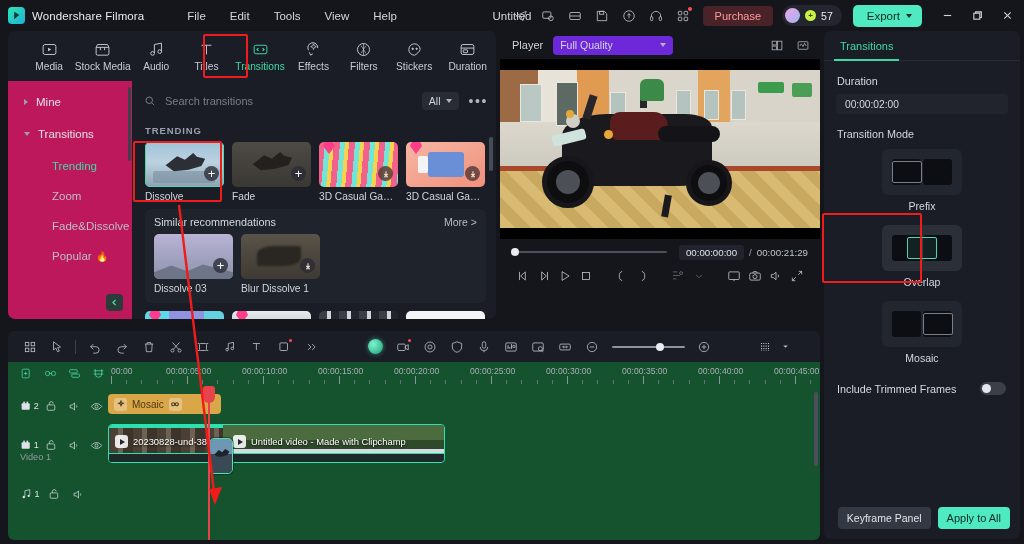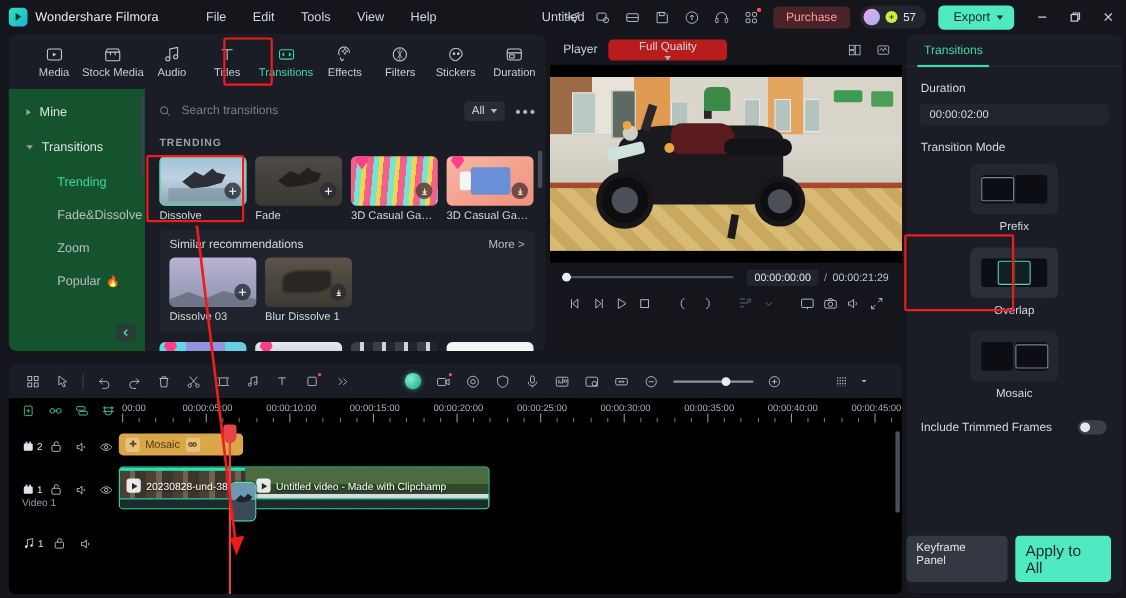--- a/index.html
+++ b/index.html
@@ -68,21 +68,21 @@
   }
   .navtab svg { width: 17px; height: 17px; stroke: #c7cbd3; fill: none; stroke-width: 1.35; }
   .navtab span { font-size: 10.2px; color: #c7cbd3; white-space: nowrap; }
   .navtab.active svg { stroke: #3fd9a4; }
   .navtab.active span { color: #3fd9a4; }
   .navtab.wide { width: 62px; }
 
   
   .catpanel {
     position: absolute; top: 81px; left: 8px; width: 124px; height: 238px;
-    background: #14532d; border-radius: 0 0 0 7px; padding-top: 4px;
+    background: #be185d; border-radius: 0 0 0 7px; padding-top: 4px;
   }
   .cat-group {
     display: flex; align-items: center; gap: 8px; height: 30px;
     margin: 2px 8px; padding-left: 8px; border-radius: 5px; cursor: default;
     font-size: 11.5px; color: #dfe2e7;
   }
   .tri { width: 0; height: 0; }
   .tri.right { border-top: 3.5px solid transparent; border-bottom: 3.5px solid transparent; border-left: 4.5px solid #9aa0ab; }
   .tri.down { border-left: 3.5px solid transparent; border-right: 3.5px solid transparent; border-top: 4.5px solid #9aa0ab; }
   .cat-item {
@@ -149,22 +149,22 @@
   .grid3 { display: flex; gap: 8px; }
   .row-strip { display: flex; gap: 8px; padding: 8px 10px 0 13px; }
   .strip { width: 79px; height: 22px; border-radius: 5px 5px 0 0; position: relative; overflow: hidden; }
   .brw-scroll { position: absolute; right: 3px; top: 56px; width: 4px; height: 34px; background: #474d58; border-radius: 2px; }
 
   
   .player-wrap { position: absolute; top: 31px; left: 500px; width: 320px; height: 292px; background: #14161c; }
   .player-bar { height: 28px; display: flex; align-items: center; padding: 0 6px 0 12px; }
   .player-lbl { font-size: 11px; color: #ced2d9; }
   .quality-sel {
-    display: flex; align-items: center; justify-content: space-between; background: #b91c1c;
-    border-radius: 4px; width: 108px; height: 19px; padding: 0 7px; margin-left: 10px; cursor: default; flex-direction: column;
+    display: flex; align-items: center; justify-content: space-between; background: #6d28d9;
+    border-radius: 4px; width: 120px; height: 19px; padding: 0 7px; margin-left: 10px; cursor: default;
   }
   .quality-sel span { font-size: 10.5px; color: #d3d7de; }
   .quality-sel .caret { border-left: 3.5px solid transparent; border-right: 3.5px solid transparent; border-top: 4px solid #aeb3bc; }
   .pb-right { margin-left: auto; display: flex; gap: 4px; }
   .pb-right div { width: 22px; height: 20px; display: flex; align-items: center; justify-content: center; cursor: default; border-radius: 3px; }
   .pb-right svg { width: 14px; height: 13px; stroke: #c4c8d0; fill: none; stroke-width: 1.3; }
   .video-area { position: relative; width: 320px; height: 180px; background: #000; overflow: hidden; }
   .transport { padding: 6px 12px 0 12px; }
   .seek-row { display: flex; align-items: center; height: 14px; }
   .seek-track { flex: 1; height: 2px; background: #4b505b; border-radius: 1px; position: relative; }
@@ -199,38 +199,38 @@
     position: absolute; width: 30px; height: 22px; border: 1px solid #78808c; border-radius: 2px;
   }
   .mb-overlay.hl { border-color: #4fd6ad; background: rgba(79,214,173,.1); }
   .mode-cap { text-align: center; font-size: 10.5px; color: #d3d7de; margin-top: 5px; }
   .trim-row { display: flex; align-items: center; justify-content: space-between; padding: 0 14px 0 13px; margin-top: 18px; }
   .trim-lbl { font-size: 10.8px; color: #d3d7de; }
   .toggle { width: 26px; height: 13px; border-radius: 7px; background: #3a3f49; position: relative; cursor: default; }
   .toggle::after { content: ''; position: absolute; left: 2px; top: 2px; width: 9px; height: 9px; border-radius: 50%; background: #e4e7ec; }
   .rbottom { position: absolute; bottom: 10px; right: 10px; display: flex; gap: 7px; }
   .btn-grey { background: #333842; color: #e2e5ea; font-size: 10.5px; padding: 5px 9px; border-radius: 4px; cursor: default; }
-  .btn-green { background: #4feac2; color: #0d2b24; font-size: 14px; padding: 5px 9px; border-radius: 4px; cursor: default; }
+  .btn-green { background: #4feac2; color: #0d2b24; font-size: 11px; padding: 5px 9px; border-radius: 4px; cursor: default; }
 
   
   .tl-toolbar {
     position: absolute; top: 331px; left: 8px; width: 812px; height: 31px;
     background: #1a1d25; border-radius: 6px 6px 0 0; display: flex; align-items: center; padding: 0 8px;
   }
   .tlb { width: 27px; height: 23px; display: flex; align-items: center; justify-content: center; cursor: default; border-radius: 4px; position: relative; }
   .tlb svg { width: 14px; height: 14px; stroke: #c2c6ce; fill: none; stroke-width: 1.35; }
   .tlb-div { width: 1px; height: 14px; background: #3b4049; margin: 0 5px; }
   .tlb-dot { position: absolute; top: 4px; right: 5px; width: 3px; height: 3px; border-radius: 50%; background: #ff4d4f; }
   .ai-orb { width: 15px; height: 15px; border-radius: 50%; background: radial-gradient(circle at 35% 35%, #7ef5cf, #179d78); box-shadow: 0 0 5px rgba(70,230,180,.55); }
   .zoom-slider { display: flex; align-items: center; gap: 0; margin-left: 2px; }
   .zs-track { width: 73px; height: 2px; background: #8d939d; border-radius: 1px; position: relative; margin: 0 5px; }
   .zs-knob { position: absolute; left: 44px; top: -3px; width: 8px; height: 8px; border-radius: 50%; background: #e9ecf1; }
 
   
-  .timeline { position: absolute; top: 362px; left: 8px; width: 812px; height: 178px; background: #000000; border-radius: 0 0 6px 6px; overflow: hidden; }
+  .timeline { position: absolute; top: 362px; left: 8px; width: 812px; height: 178px; background: #14532d; border-radius: 0 0 6px 6px; overflow: hidden; }
   .tl-head-icons { position: absolute; left: 12px; top: 5px; display: flex; gap: 11px; }
   .tl-head-icons svg { width: 13px; height: 13px; stroke: #4fd6ad; fill: none; stroke-width: 1.4; }
   .ruler { position: absolute; left: 100px; top: 0; right: 0; height: 26px; }
   .ruler-lbl { position: absolute; top: 4px; font-size: 8.6px; color: #a9aeb8; white-space: nowrap; }
   .tick { position: absolute; bottom: 4px; width: 1px; background: #6b717b; }
   .tick.major { height: 8px; background: #8d939d; }
   .tick.minor { height: 4px; }
   .track-headers { position: absolute; left: 0; top: 26px; width: 100px; bottom: 0; }
   .th-row { display: flex; align-items: center; gap: 0; padding-left: 10px; position: relative; }
   .th-ic { width: 24px; display: flex; align-items: center; justify-content: center; gap: 1px; cursor: default; }
@@ -444,24 +444,24 @@
       <span>Mine</span>
     </div>
     <div class="cat-group">
       <span class="tri down"></span>
       <span>Transitions</span>
     </div>
     <div class="cat-item active">
       <span>Trending</span>
       </div>
     <div class="cat-item">
+      <span>Zoom</span>
+      </div>
+    <div class="cat-item">
       <span>Fade&amp;Dissolve</span>
-      </div>
-    <div class="cat-item">
-      <span>Zoom</span>
       </div>
     <div class="cat-item">
       <span>Popular</span>
       <span style="font-size:10px">🔥</span>
       </div>
     <div class="cat-scroll"></div>
     <div class="collapse-btn">
       <svg viewBox="0 0 12 12">
           <path d="M7.5 2.5L4 6l3.5 3.5"></path>
         </svg>

